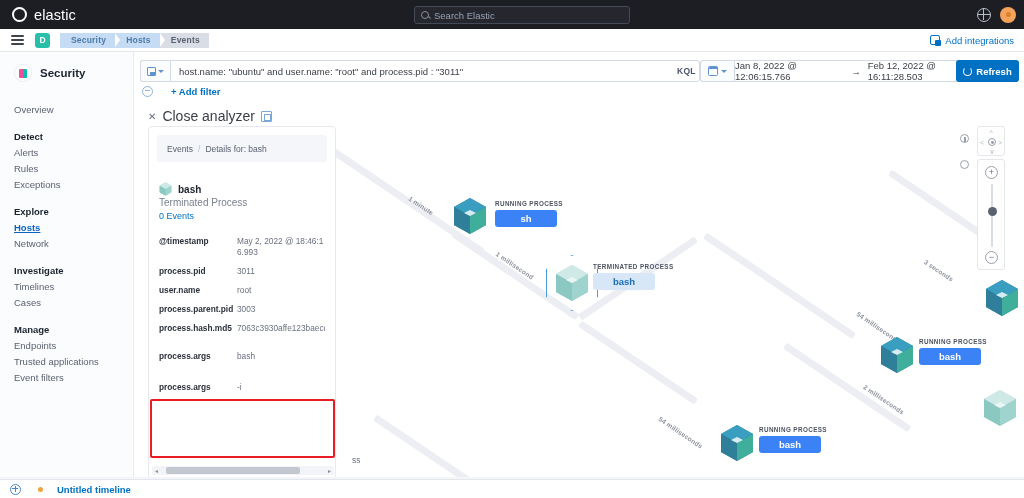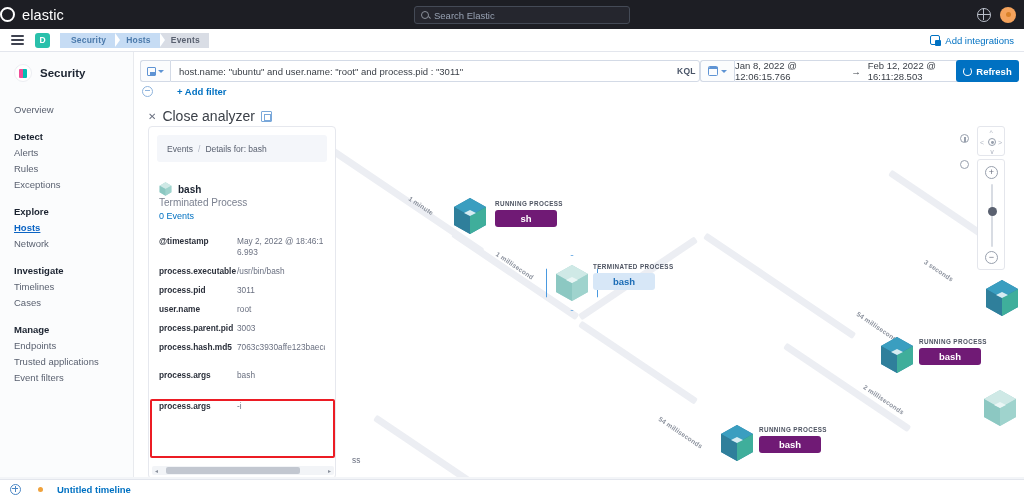--- a/index.html
+++ b/index.html
@@ -9,21 +9,21 @@
     background: #ffffff;
     overflow: hidden;
   }
   body { position: relative; }
 
   
   .topbar {
     position: absolute; top: 0; left: 0; width: 1024px; height: 29px;
     background: #1d1e24; display: flex; align-items: center;
   }
-  .logo-wrap { display: flex; align-items: center; gap: 7px; padding-left: 0; }
+  .logo-wrap { display: flex; align-items: center; gap: 7px; padding-left: 12px; }
   .logo-mark {
     width: 15px; height: 15px; border-radius: 50%;
     border: 2px solid #ffffff; background: transparent;
   }
   .logo-text { color: #ffffff; font-size: 14.5px; letter-spacing: .1px; }
   .global-search {
     position: absolute; left: 414px; top: 6px; width: 216px; height: 18px;
     border: 1px solid #444a56; border-radius: 3px; background: #25262e;
     display: flex; align-items: center; gap: 5px; padding: 0 6px;
   }
@@ -134,21 +134,21 @@
   }
   .date-range span { font-size: 9.5px; color: #3b4048; }
   .arrow-r { color: #6a7080; font-size: 9px; }
   .refresh-btn {
     position: absolute; top: 8px; left: 822px; width: 63px; height: 22px;
     background: #0071c2; border-radius: 3px; color: #ffffff;
     font-size: 9.5px; font-weight: bold; display: flex; align-items: center;
     justify-content: center; gap: 4px; cursor: pointer;
   }
   .ref-icon { width: 9px; height: 9px; border: 1.4px solid #ffffff; border-radius: 50%; border-top-color: transparent; }
-  .filterrow { position: absolute; top: 34px; left: 8px; display: flex; align-items: center; gap: 24px; }
+  .filterrow { position: absolute; top: 34px; left: 8px; display: flex; align-items: center; gap: 18px; }
   .filter-icon { width: 11px; height: 11px; border: 1.2px solid #8fb4dd; border-radius: 50%; position: relative; }
   .filter-icon::after { content: ""; position: absolute; left: 2px; top: 2.5px; width: 5px; height: 1.2px; background: #8fb4dd; box-shadow: 0 3px 0 -0.6px #8fb4dd; }
   .add-filter { font-size: 9.5px; font-weight: bold; color: #0071c2; cursor: pointer; }
 
   
   .analyzer-head { position: absolute; top: 108px; left: 148px; display: flex; align-items: center; gap: 6px; }
   .x-mark { font-size: 10px; color: #6a7080; cursor: pointer; }
   .close-analyzer { font-size: 14px; color: #3b4048; cursor: pointer; }
   .fullscreen-icon {
     width: 11px; height: 11px; border: 1.2px solid #7aa8da; border-radius: 1px;
@@ -168,21 +168,21 @@
     position: absolute; font-size: 6.5px; color: #8a909c; font-weight: bold;
     letter-spacing: .2px; white-space: nowrap;
   }
   .node { position: absolute; }
   .cube { position: absolute; width: 34px; height: 38px; }
   .pill {
     position: absolute; height: 17px; border-radius: 3px;
     display: flex; align-items: center; justify-content: center;
     font-size: 9.5px; font-weight: bold; white-space: nowrap; padding: 0 14px;
   }
-  .pill.running { background: #701a75; color: #ffffff; }
+  .pill.running { background: #3b82f6; color: #ffffff; }
   .pill.terminated { background: #d7e7f7; color: #1b6cb5; }
   .node-kind {
     position: absolute; font-size: 6.3px; font-weight: bold; color: #4d5361;
     letter-spacing: .4px; white-space: nowrap;
   }
   .selected-ring {
     position: absolute; width: 52px; height: 56px; border: 1.5px solid #4a9ae0;
     clip-path: polygon(50% 0%, 100% 25%, 100% 75%, 50% 100%, 0% 75%, 0% 25%);
     background: transparent;
   }
@@ -483,24 +483,20 @@
   </div>
   <div class="det-sub">Terminated Process</div>
   <div class="det-events">0 Events</div>
 
   <div class="kv-list">
     <div class="kv">
       <div class="k">@timestamp</div>
       <div class="v">May 2, 2022 @ 18:46:16.993</div>
     </div>
     <div class="kv">
-      <div class="k">process.executable</div>
-      <div class="v">/usr/bin/bash</div>
-    </div>
-    <div class="kv">
       <div class="k">process.pid</div>
       <div class="v">3011</div>
     </div>
     <div class="kv">
       <div class="k">user.name</div>
       <div class="v">root</div>
     </div>
     <div class="kv">
       <div class="k">process.parent.pid</div>
       <div class="v">3003</div>

